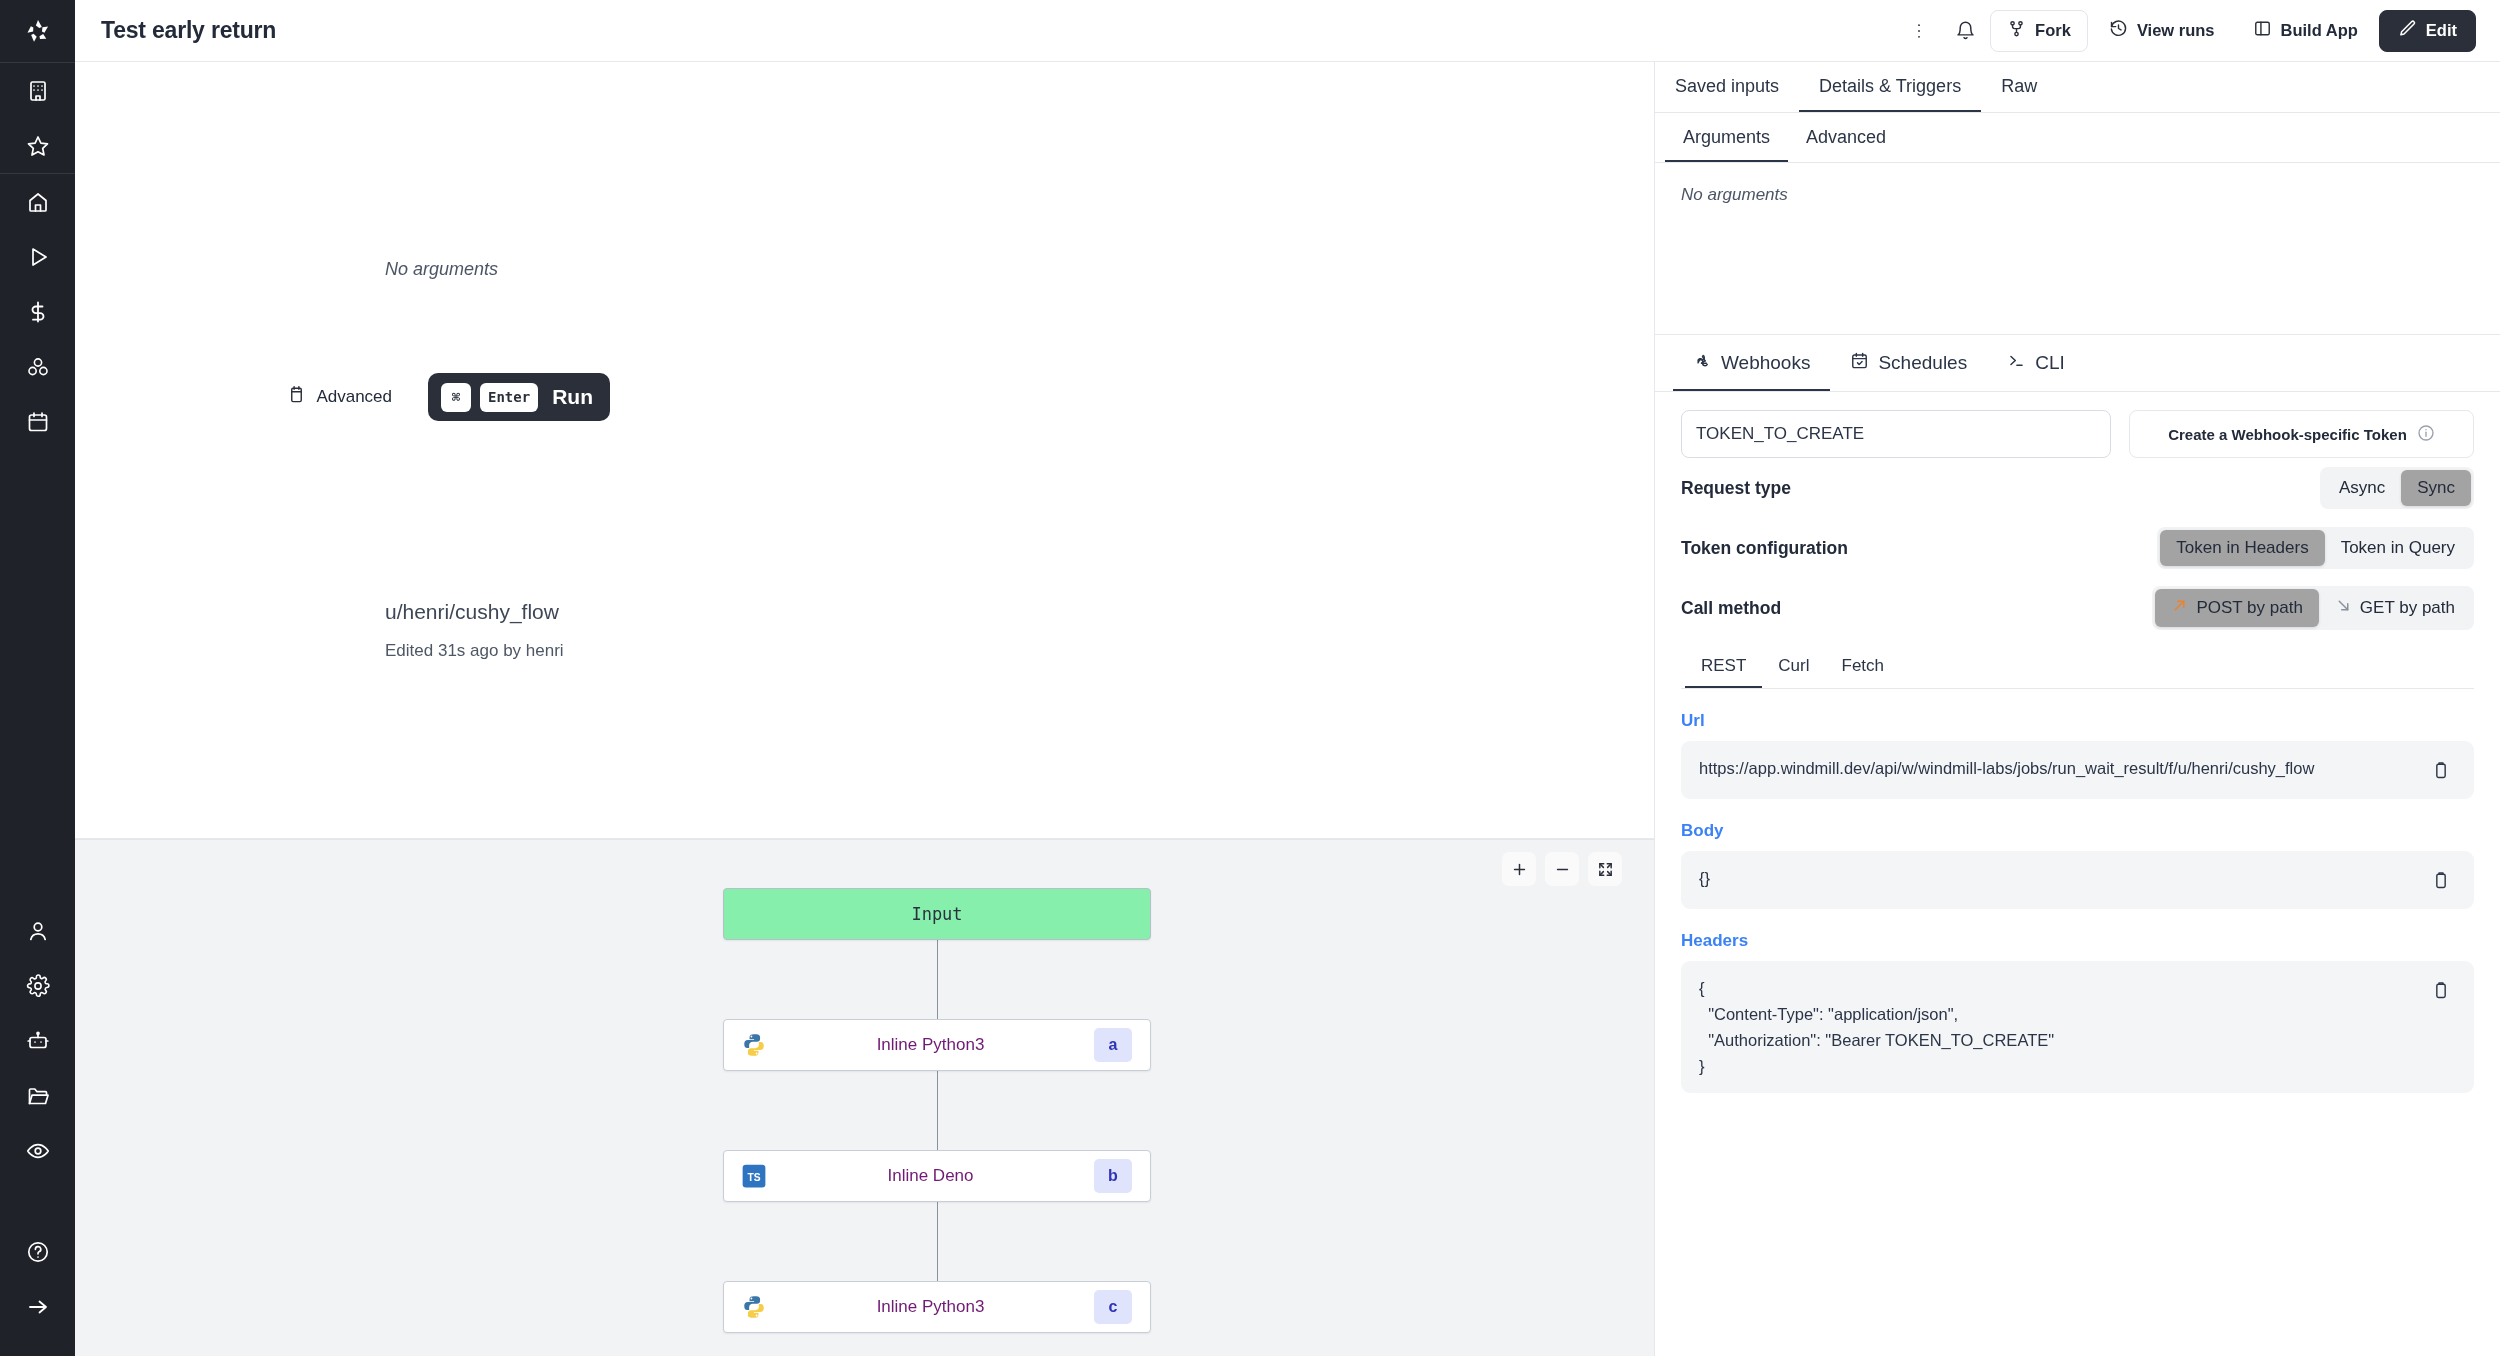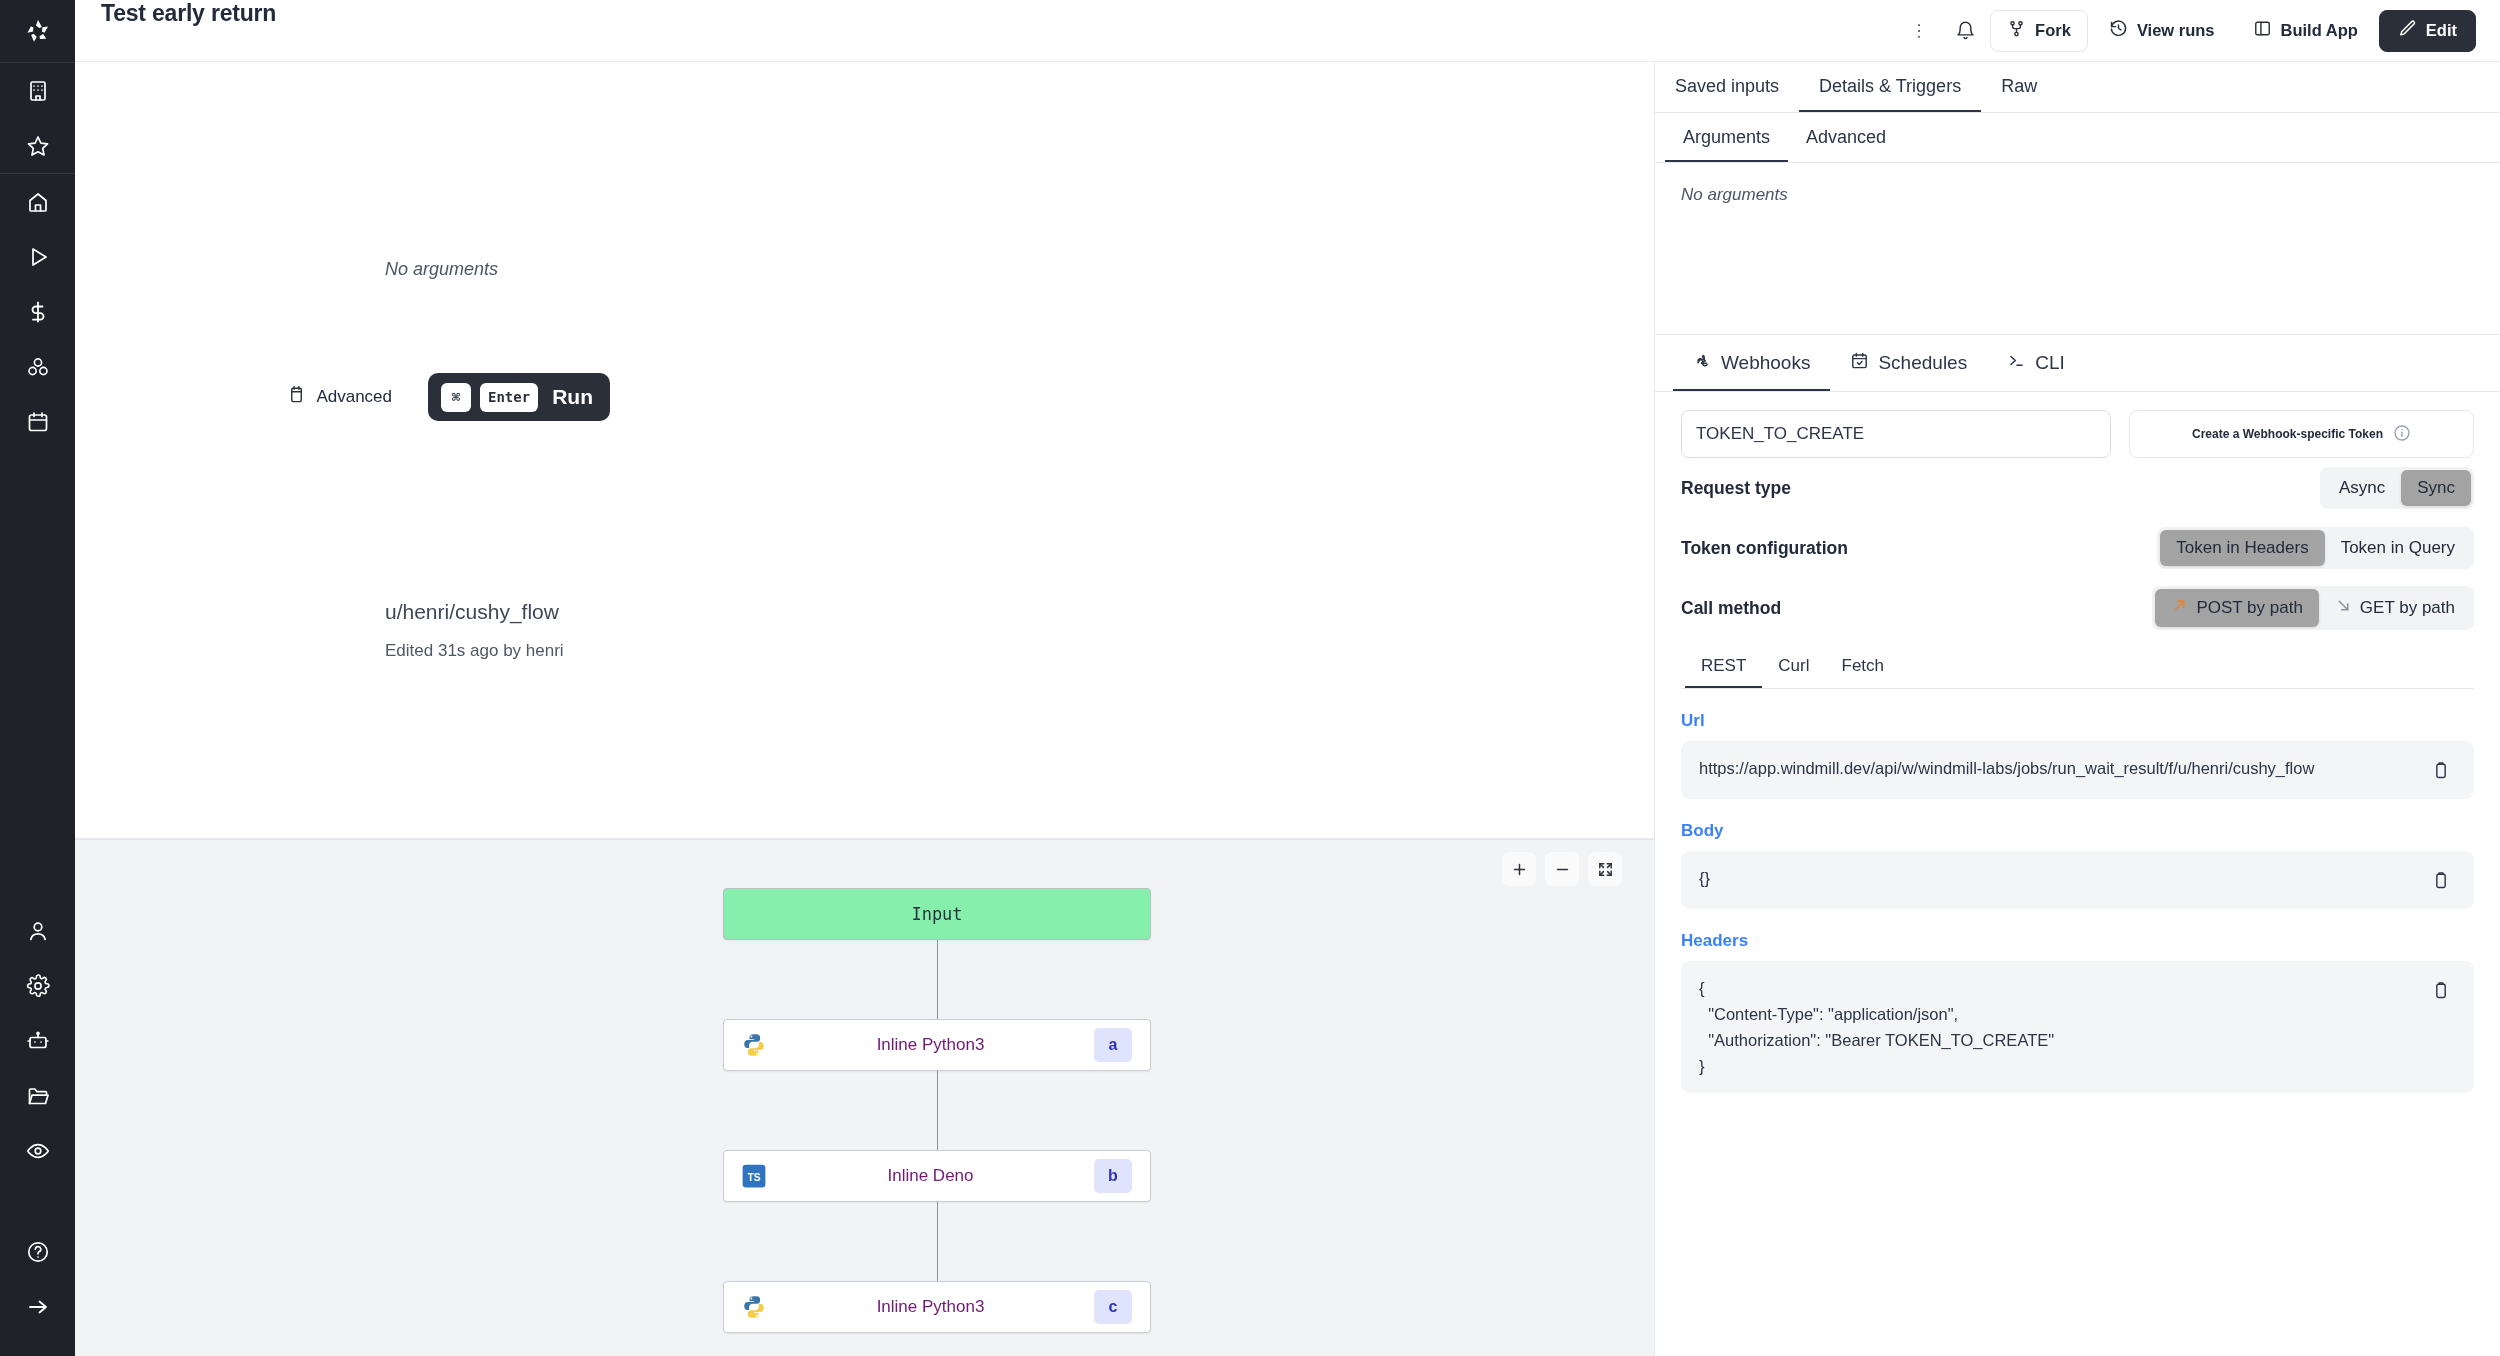--- a/index.html
+++ b/index.html
@@ -31,21 +31,21 @@
   .rail-item svg { display: block; }
   .rail-spacer { flex: 1 1 auto; }
 
   
   .main { flex: 1 1 auto; display: flex; flex-direction: column; min-width: 0; }
 
   
   .header {
     height: 62px; flex: 0 0 62px;
     border-bottom: 1px solid #e7e9ec;
-    display: flex; 
+    display: flex; align-items: center;
     padding: 0 24px 0 26px;
     background: #fff;
   }
   .page-title {
     font-size: 23px; font-weight: 700; color: #232b3b;
     letter-spacing: -0.2px;
   }
   .header-right { margin-left: auto; display: flex; align-items: center; gap: 4px; }
   .hdr-icon-btn {
     width: 42px; height: 40px; display: flex; align-items: center; justify-content: center;
@@ -188,21 +188,21 @@
 
   .token-row { display: flex; gap: 18px; align-items: center; }
   .token-input {
     flex: 0 0 430px; height: 48px; border: 1px solid #d9dde3; border-radius: 8px;
     padding: 0 14px; font-size: 17px; color: #2b3547; background: #fff;
     font-family: "Liberation Sans", sans-serif;
   }
   .token-btn {
     flex: 1 1 auto; height: 48px; border: 1px solid #e6e8ec; border-radius: 8px;
     background: #fff; display: flex; align-items: center; justify-content: center;
-    gap: 10px; font-size: 12px; font-weight: 700; color: #232b3b; cursor: pointer;
+    gap: 10px; font-size: 15px; font-weight: 700; color: #232b3b; cursor: pointer;
   }
 
   .opt-row {
     display: flex; align-items: center; height: 60px;
   }
   .opt-label { font-size: 17.5px; font-weight: 700; color: #232b3b; }
   .seg { margin-left: auto; display: flex; background: #f2f3f5; border-radius: 8px; padding: 3px; }
   .seg-item {
     padding: 8px 16px; font-size: 17px; color: #232b3b; border-radius: 6px;
     cursor: pointer; display: flex; align-items: center; gap: 8px; white-space: nowrap;

